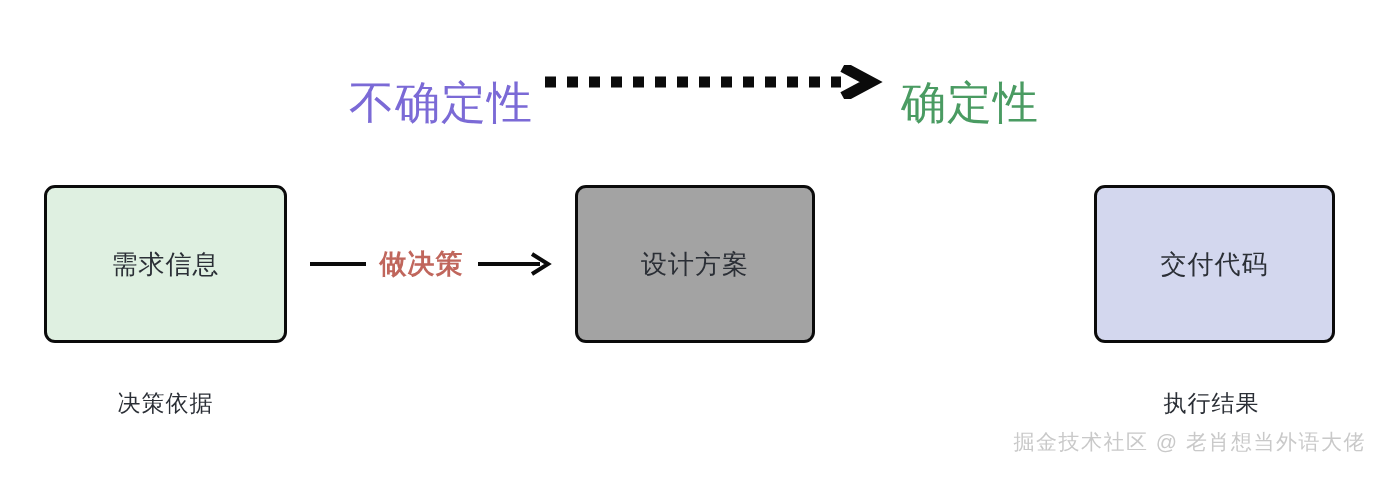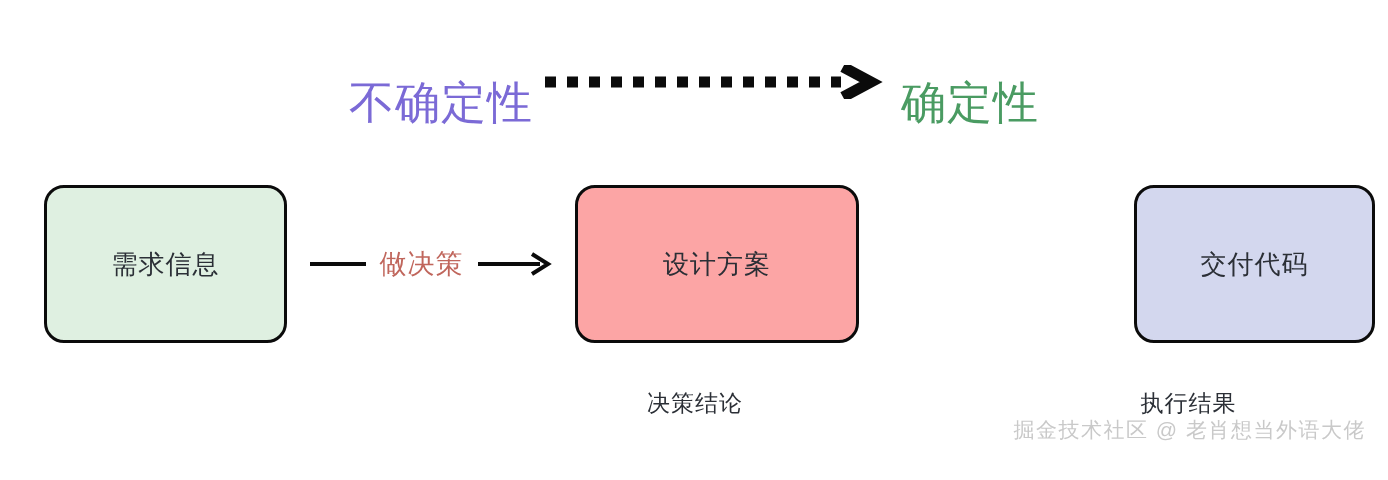--- a/index.html
+++ b/index.html
@@ -53,35 +53,35 @@
     width: 1388px;
     height: 160px;
   }
 
   .node {
     position: absolute;
     top: 0;
     height: 158px;
     box-sizing: border-box;
     border: 3px solid #0b0b0b;
-    border-radius: 20px;
+    border-radius: 11px;
     display: flex;
     align-items: center;
     justify-content: center;
   }
   .node-label {
     font-size: 26px;
     color: #2b2f36;
     letter-spacing: 1px;
     white-space: nowrap;
   }
 
   #node-1 { left: 44px;   width: 243px; background: #dff0e1; }
-  #node-2 { left: 575px;  width: 284px; background: #fca5a5; }
-  #node-3 { left: 1134px; width: 241px; background: #d3d7ee; }
+  #node-2 { left: 575px;  width: 240px; background: #a3a3a3; }
+  #node-3 { left: 1094px; width: 241px; background: #d3d7ee; }
 
   
   .connector {
     position: absolute;
     top: 52px;
     height: 54px;
     display: flex;
     align-items: center;
     justify-content: center;
   }
@@ -94,20 +94,21 @@
     background: #0b0b0b;
     flex: none;
   }
   .conn-label {
     font-size: 27px;
     color: #c0665c;
     white-space: nowrap;
     letter-spacing: 1px;
     margin: 0 14px;
     flex: none;
+    font-weight: bold;
   }
   .conn-arrow {
     width: 76px;
     height: 26px;
     flex: none;
     display: block;
   }
 
   
   .caption-row {
@@ -121,27 +122,27 @@
     position: absolute;
     top: 0;
     text-align: center;
     font-size: 23px;
     color: #2b2f36;
     letter-spacing: 1px;
     white-space: nowrap;
   }
   #caption-1 { left: 44px;   width: 243px; }
   #caption-2 { left: 575px;  width: 240px; }
-  #caption-3 { left: 1068px; width: 241px; }
+  #caption-3 { left: 1091px; width: 241px; }
 
   
   .watermark {
     position: absolute;
     right: 22px;
-    top: 416px;
+    top: 428px;
     font-size: 21px;
     color: #c9c9c9;
     letter-spacing: 1.5px;
     white-space: nowrap;
     margin-left: 10px;
   }
 </style>
 </head>
 <body>
 
@@ -180,17 +181,17 @@
   </div>
 
 
   <div class="node" id="node-3">
     <span class="node-label">交付代码</span>
   </div>
 
 </div>
 
 <div class="caption-row">
-  <div class="caption" id="caption-2">决策结论</div>
+  <div class="caption" id="caption-1">决策依据</div>
   <div class="caption" id="caption-3">执行结果</div>
 </div>
 
 <div class="watermark">掘金技术社区 @ 老肖想当外语大佬</div>
 
 </body></html>

